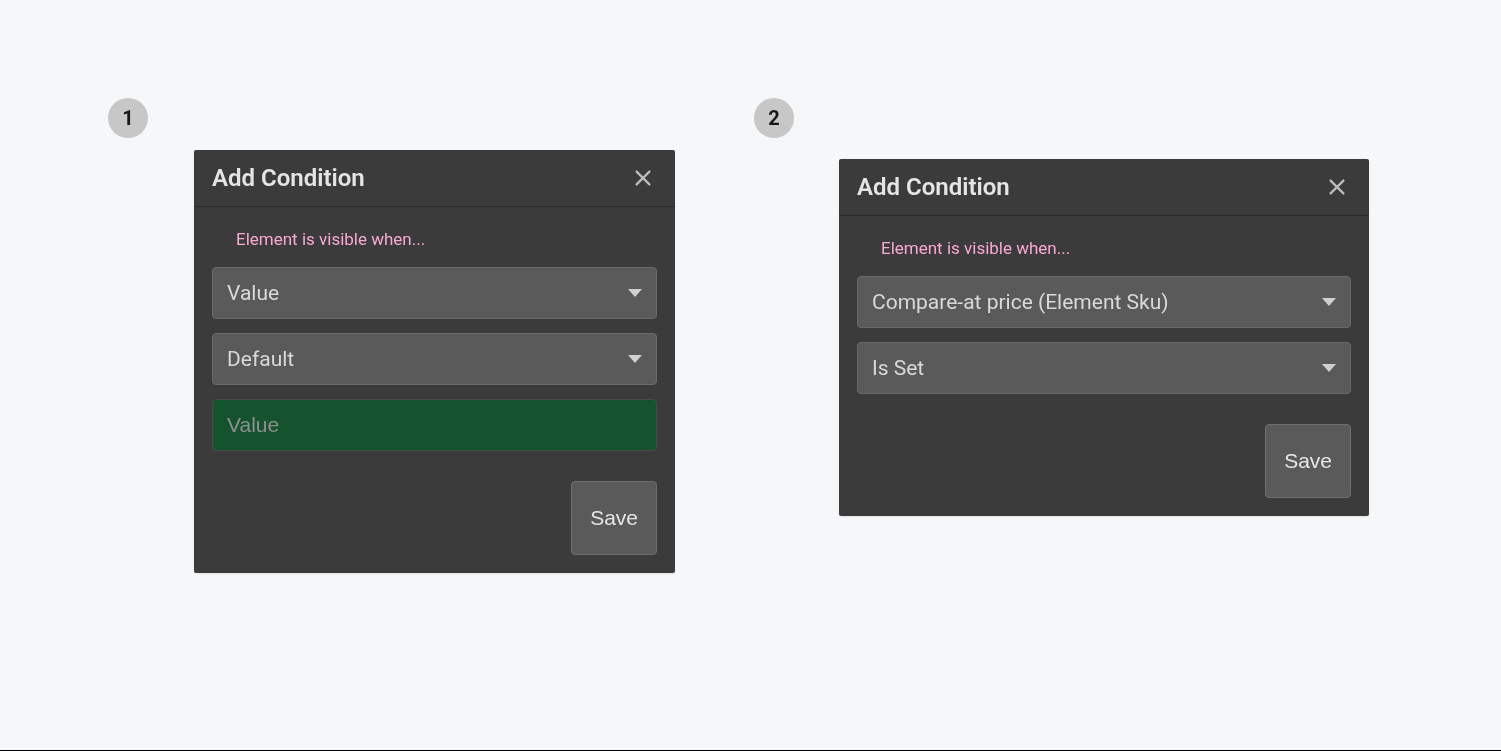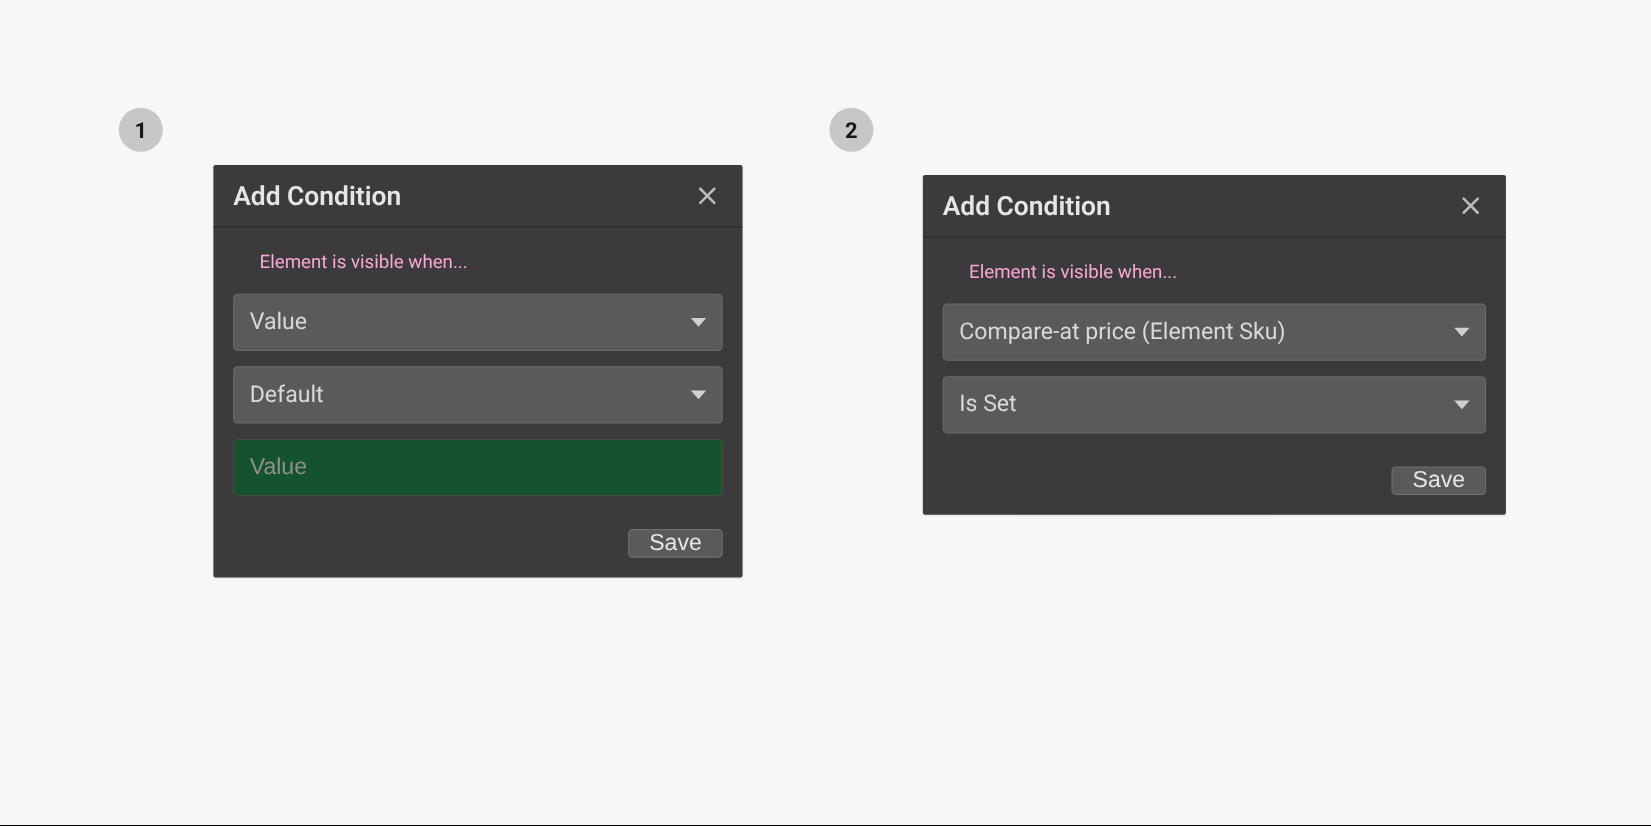--- a/index.html
+++ b/index.html
@@ -108,21 +108,21 @@
     display: flex;
     justify-content: flex-end;
     padding: 0 18px 18px 18px;
   }
   .save-btn {
     background: #5a5a5a;
     border: 1px solid #6f6f6f;
     border-radius: 4px;
     color: #e6e6e6;
     font-size: 21px;
-    padding: 0 18px;
+    padding: 24px 18px;
     cursor: pointer;
   }
 </style>
 </head>
 <body>
 
 <div class="badge b1">
   <span>1</span>
 </div>
 

